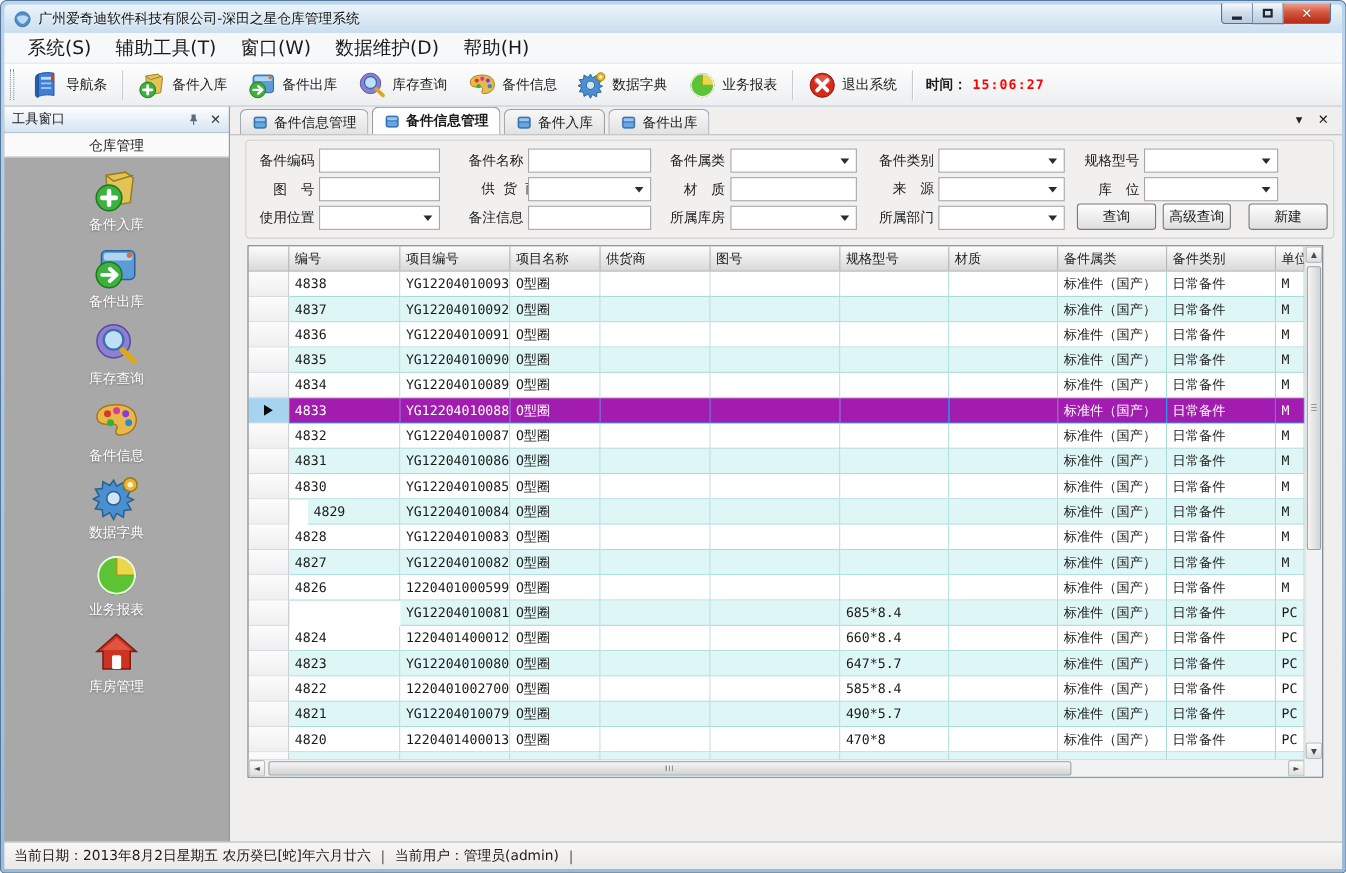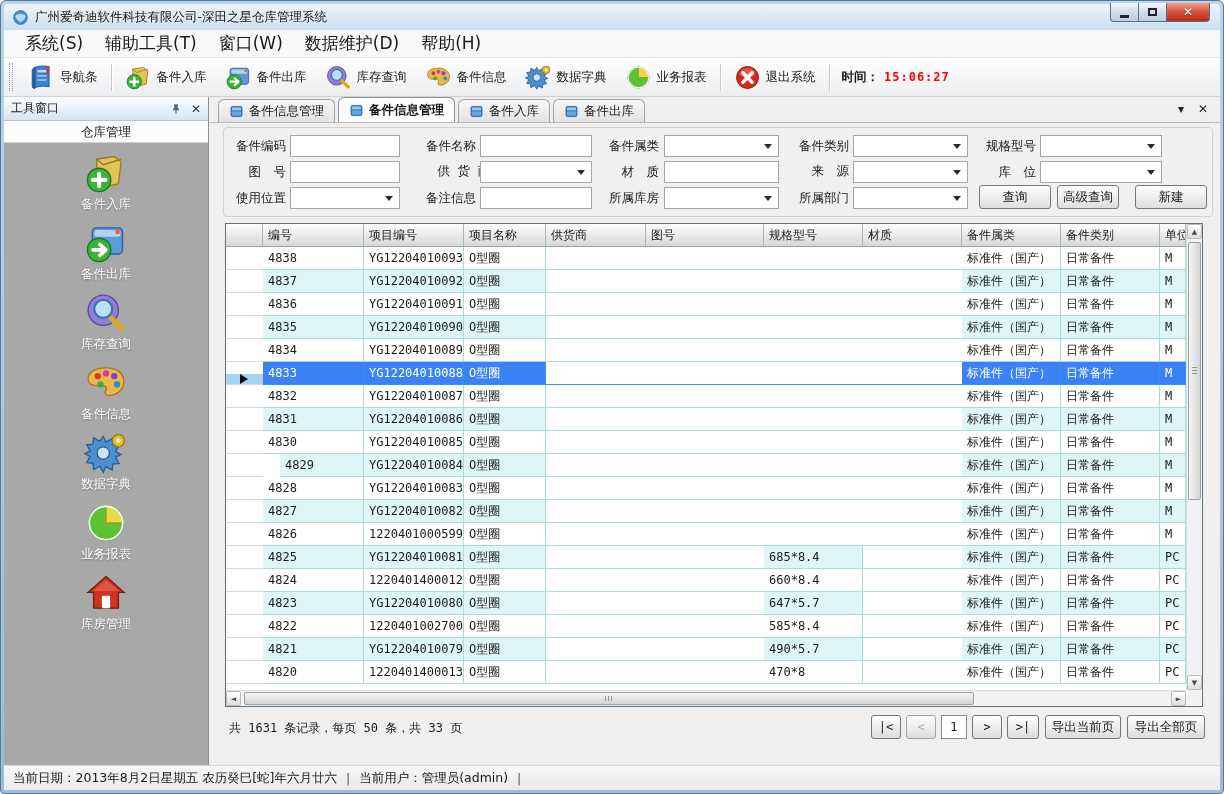--- a/index.html
+++ b/index.html
@@ -91,30 +91,30 @@
     line-height:22px; cursor:pointer; }
 
   
   .grid { position:absolute; left:16px; top:126px; width:978px; height:484px;
     background:#fff; border:1px solid #61707d; overflow:hidden; }
   .g-header { display:flex; height:23px; background:linear-gradient(#fdfdfd,#d8d8d8);
     border-bottom:1px solid #9aa0a6; width:960px; }
   .g-hcell { border-right:1px solid #b2b6ba; padding-left:5px; font-size:12px;
     line-height:22px; overflow:hidden; white-space:nowrap; flex-shrink:0; cursor:pointer; }
   .g-hsel { width:37px; flex-shrink:0; border-right:1px solid #b2b6ba; }
-  .g-row { display:flex; height:23px; width:960px;align-items:flex-end; }
+  .g-row { display:flex; height:23px; width:960px; }
   .g-sel { width:37px; flex-shrink:0; background:linear-gradient(#fcfcfc,#efefef);
     border-right:1px solid #c2c6ca; border-bottom:1px solid #d6dadd;
     display:flex; align-items:center; justify-content:center; cursor:pointer; }
   .g-cell { border-right:1px solid #a9dbdb; border-bottom:1px solid #a9dbdb;
     padding-left:5px; font-size:12px; line-height:22px; white-space:nowrap;
     overflow:hidden; flex-shrink:0; background:#fff; cursor:default;
     font-family:"DejaVu Sans Mono", monospace; }
   .g-row.stripe .g-cell { background:#dff6f6; }
-  .g-row.selected .g-cell { background:#3b82f6; color:#fff; border-color:#2f94f0; }
+  .g-row.selected .g-cell { background:#a21caf; color:#fff; border-color:#2f94f0; }
   .g-row.selected .g-sel { background:#a6d3ef; }
   .sel-arrow { display:none; width:0; height:0; border-left:8px solid #0c0c0c;
     border-top:5px solid transparent; border-bottom:5px solid transparent; }
   .g-row.selected .sel-arrow { display:block; }
 
   .vscroll { position:absolute; top:0; right:0; width:16px; bottom:16px;
     background:#f1f2f3; border-left:1px solid #dcdcdc; }
   .hscroll { position:absolute; bottom:0; left:0; right:16px; height:16px;
     background:#f1f2f3; border-top:1px solid #dcdcdc; }
   .sc-btn { position:absolute; width:15px; height:15px; text-align:center;
@@ -749,30 +749,20 @@
         <div class="sc-btn vs-dn">▼</div>
       </div>
       <div class="hscroll">
         <div class="sc-btn hs-l">◄</div>
         <div class="hs-thumb"></div>
         <div class="sc-btn hs-r">►</div>
       </div>
       <div class="sc-corner"></div>
     </div>
 
-    <div class="pager">
-      <span class="pg-summary">共 1631 条记录，每页 50 条，共 33 页</span>
-      <div class="pg-btn pg-first">|&lt;</div>
-      <div class="pg-btn pg-prev disabled">&lt;</div>
-      <div class="pg-page">1</div>
-      <div class="pg-btn pg-next">&gt;</div>
-      <div class="pg-btn pg-last">&gt;|</div>
-      <div class="pg-btn pg-exp1">导出当前页</div>
-      <div class="pg-btn pg-exp2">导出全部页</div>
-    </div>
   </div>
 
   <div class="statusbar">
     <span>当前日期：2013年8月2日星期五 农历癸巳[蛇]年六月廿六</span>
     <span class="st-sep">|</span>
     <span>当前用户：管理员(admin)</span>
     <span class="st-sep">|</span>
   </div>
 </div>
 

